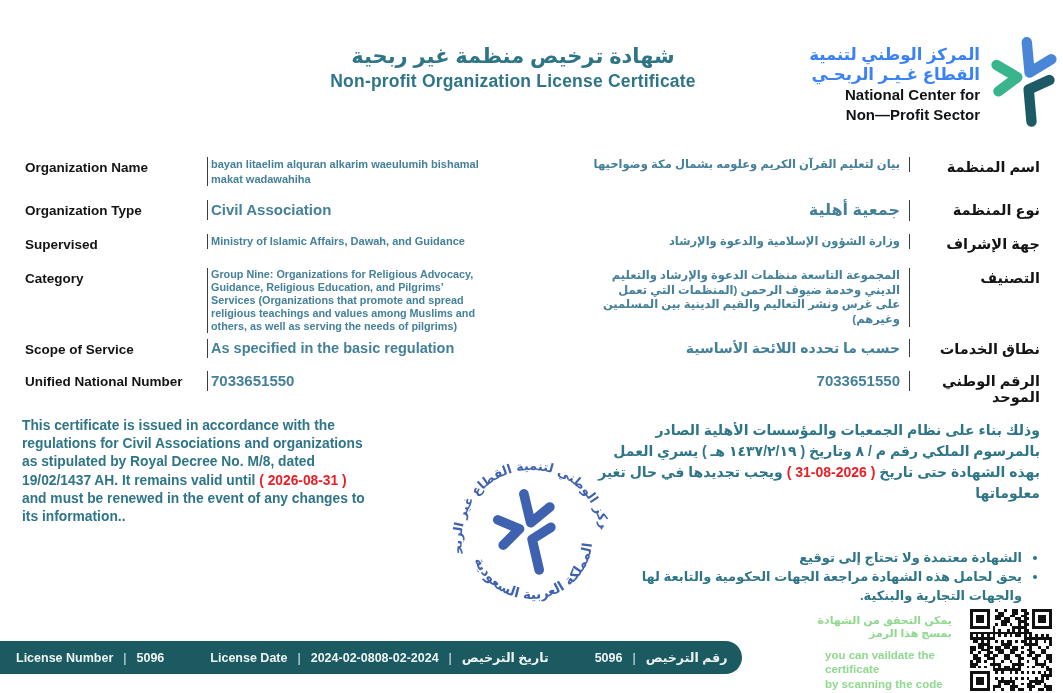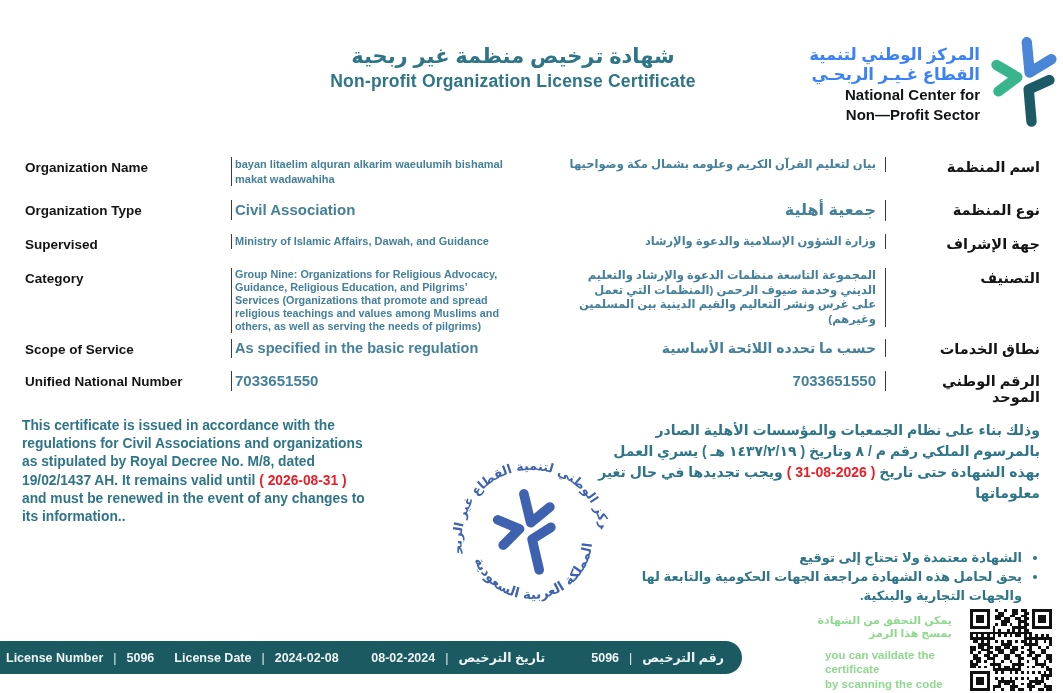--- a/index.html
+++ b/index.html
@@ -11,21 +11,21 @@
   .title-ar{font-size:21px;font-weight:bold;direction:rtl;text-align:center;}
   .title-en{font-size:17.5px;font-weight:bold;margin-top:3px;letter-spacing:.2px;}
   .logo{position:absolute;top:33px;right:6px;display:flex;align-items:flex-start;}
   .logo-text{text-align:right;margin-top:11px;}
   .logo-ar{font-size:16.5px;font-weight:bold;color:#3b82f6;line-height:1.22;direction:rtl;}
   .logo-en{font-size:15px;font-weight:bold;color:#101416;line-height:1.18;margin-top:2px;}
   .logo-mark{width:68px;height:96px;margin-left:9px;}
 
   
   .info-table{position:absolute;top:157px;left:0;right:0;padding:0 23px 0 25px;}
-  .row{display:grid;grid-template-columns:182px 280px 1fr 318px 130px;align-items:start;gap:24px;}
+  .row{display:grid;grid-template-columns:182px 280px 1fr 318px 130px;align-items:start;}
   .lbl-en{font-size:13.5px;font-weight:bold;color:#141414;padding-top:3px;}
   .val-en{border-left:1.4px solid #3c3c3c;padding-left:3px;color:#45809a;font-weight:bold;line-height:1.32;}
   .val-ar{border-right:1.4px solid #3c3c3c;padding-right:9px;color:#45809a;font-weight:bold;
           text-align:right;direction:rtl;line-height:1.3;}
   .lbl-ar{font-size:14.5px;font-weight:bold;color:#141414;text-align:right;direction:rtl;padding-top:2px;}
   .r1{min-height:43px}.r2{min-height:34px}.r3{min-height:34px}.r4{min-height:71px}.r5{min-height:32px}.r6{min-height:26px}
   .fs-s .val-en{font-size:11px}.fs-s .val-ar{font-size:11.5px}
   .fs-l .val-en{font-size:15px}.fs-l .val-ar{font-size:16px}
   .fs-m .val-en{font-size:14.5px}.fs-m .val-ar{font-size:14px}
   .fs-n .val-en{font-size:15px}.fs-n .val-ar{font-size:15px}
@@ -46,21 +46,21 @@
 
   
   .stamp{position:absolute;left:441px;top:446px;width:180px;height:180px;transform:rotate(-8deg);}
 
   
   .footer-bar{position:absolute;left:0;top:641px;width:742px;height:33px;background:#1a5a60;
               border-radius:0 17px 17px 0;display:flex;align-items:center;color:#eef4f4;
               font-size:12.5px;font-weight:bold;}
   .fi{display:flex;align-items:center;white-space:nowrap;}
   .fi .pipe{margin:0 10px;opacity:.95;font-weight:normal;}
-  .fi1{margin-left:6px}.fi2{margin-left:20px}.fi3{margin-left:auto;direction:rtl}
+  .fi1{margin-left:16px}.fi2{margin-left:46px}.fi3{margin-left:auto;direction:rtl}
   .fi4{margin-left:46px;margin-right:18px;direction:rtl}
   .qr-captions{position:absolute;top:614px;left:788px;width:164px;}
   .qr-cap-ar{color:#8fd98f;font-size:11px;font-weight:bold;text-align:right;direction:rtl;}
   .qr-cap-en{color:#8fd98f;font-size:11.5px;font-weight:bold;margin-top:8px;margin-left:37px;line-height:1.25;}
   .qr-code{position:absolute;left:970px;top:609px;width:82px;height:82px;}
 </style>
 </head>
 <body>
 
 <div class="page">

